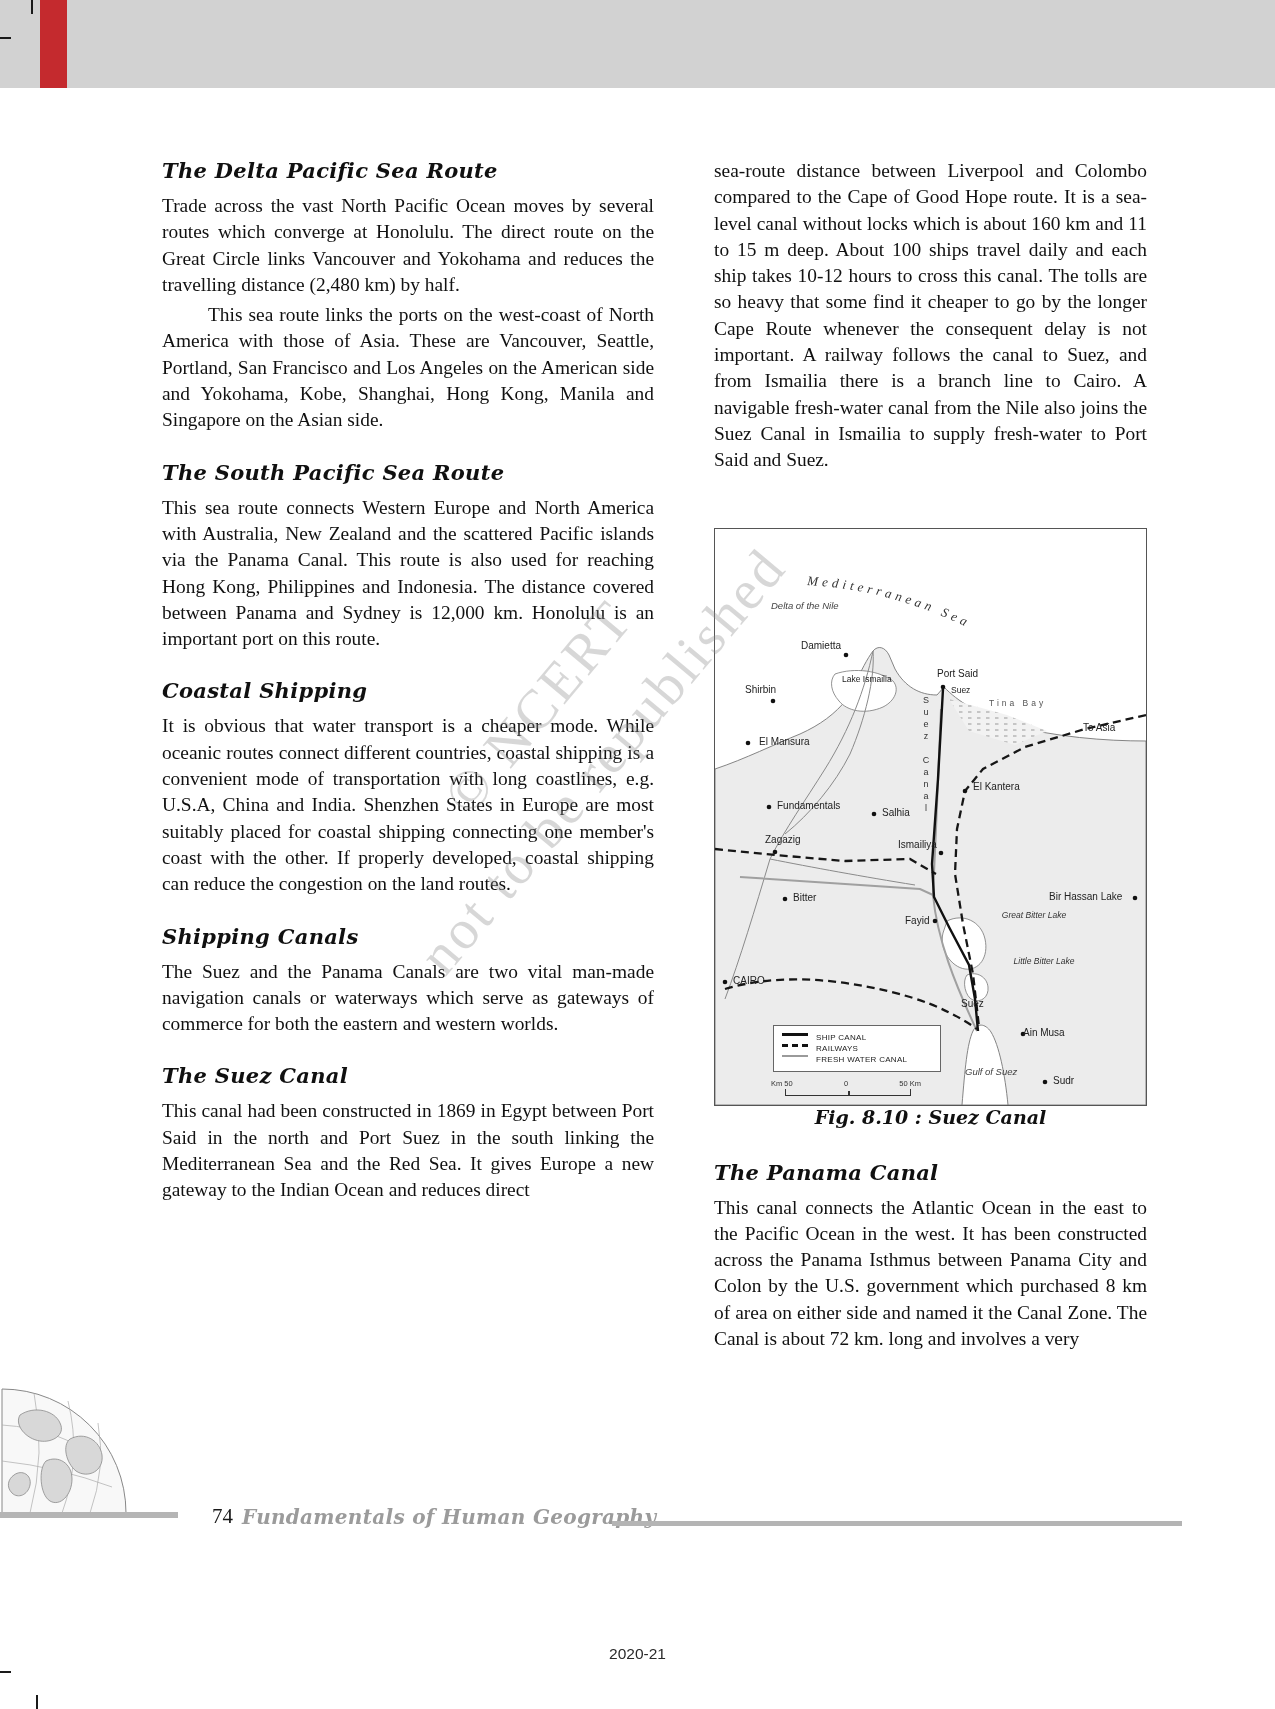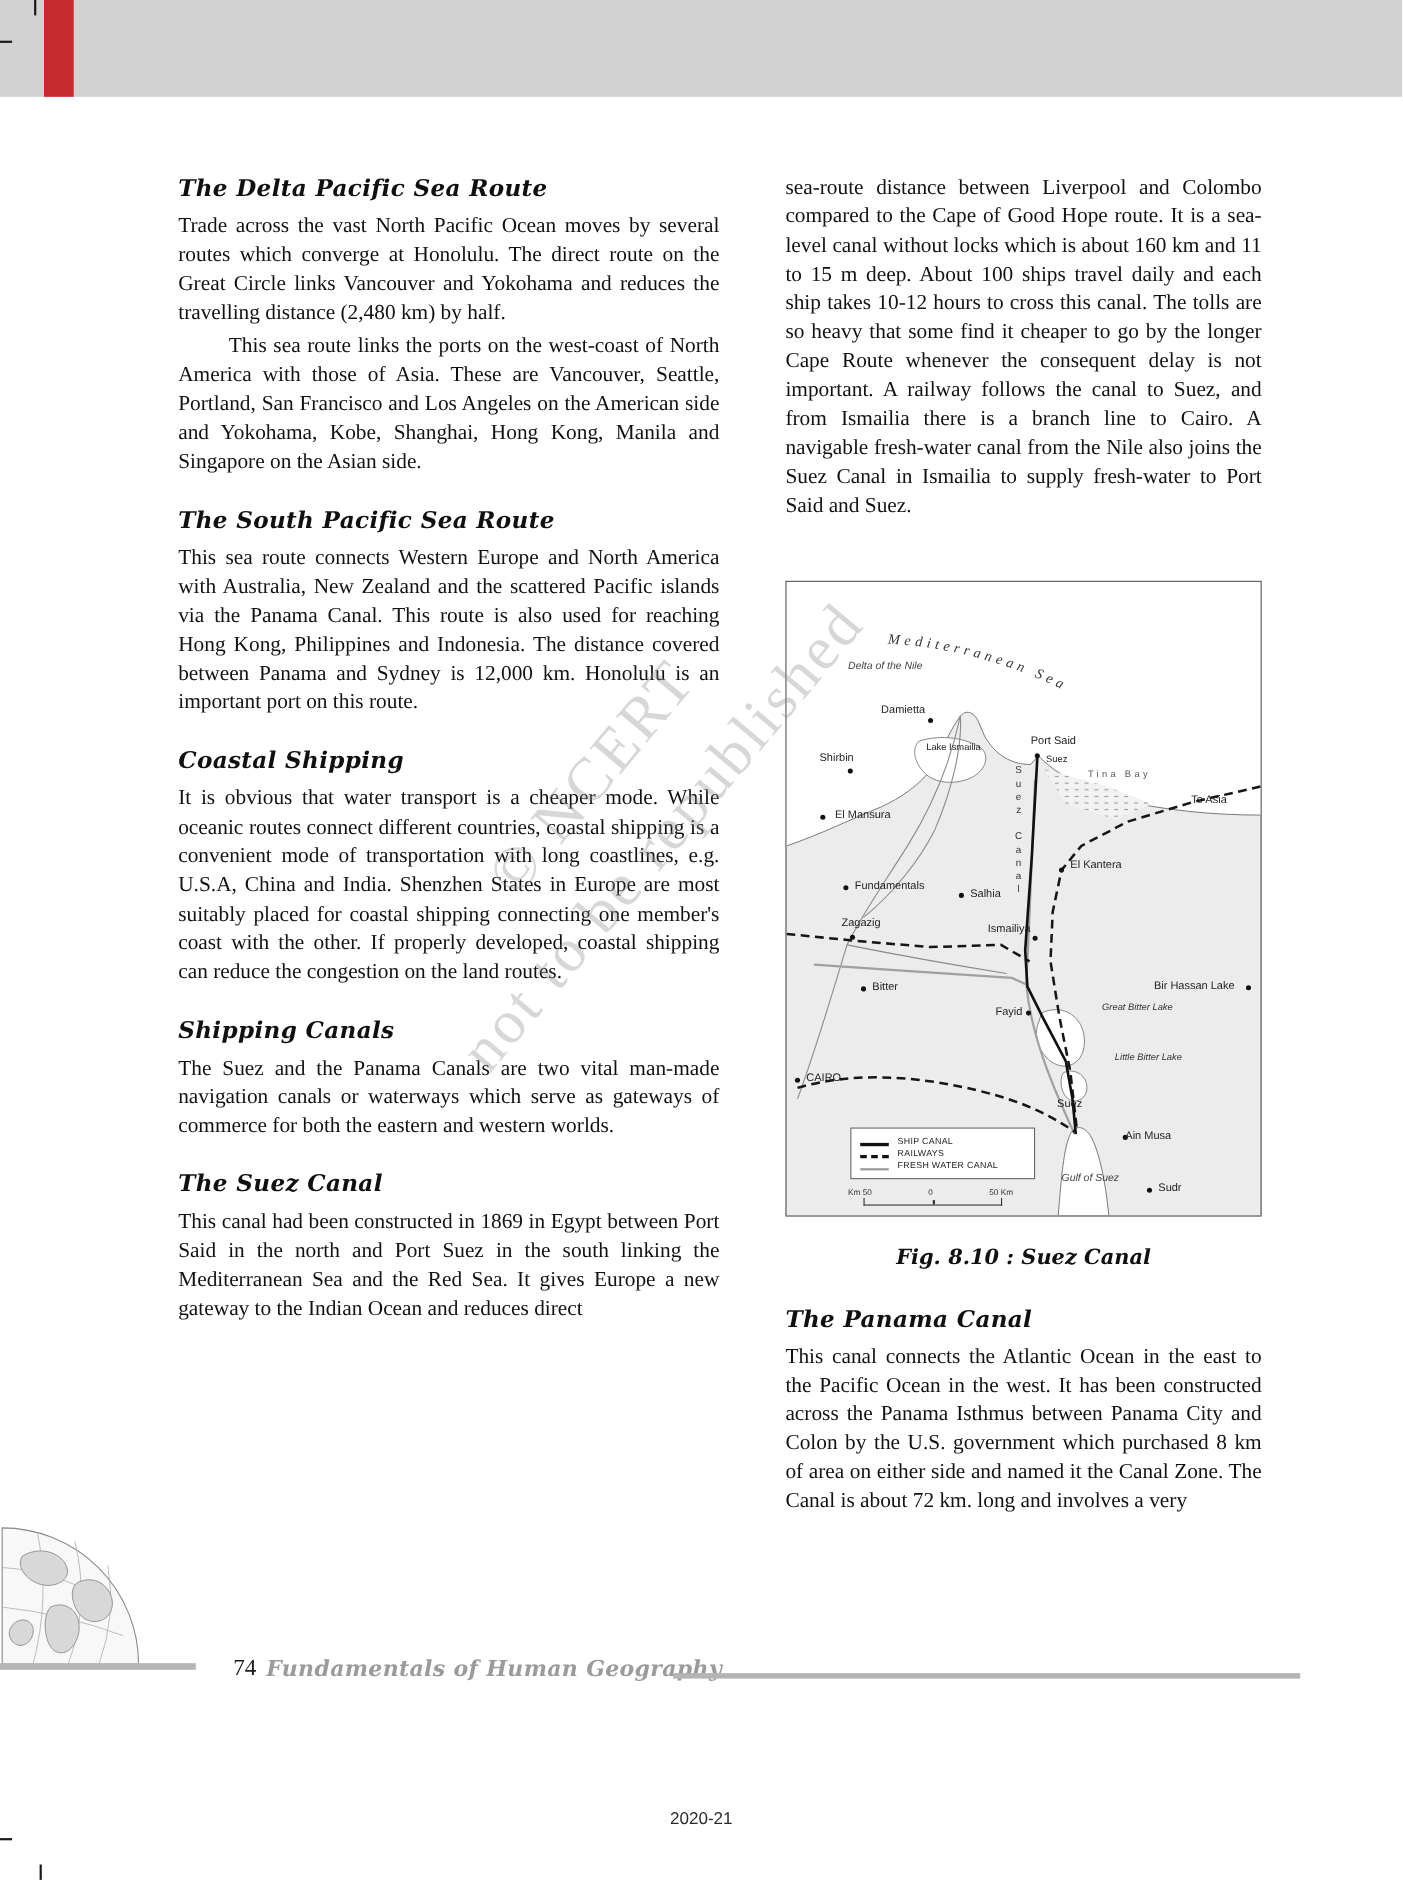--- a/index.html
+++ b/index.html
@@ -24,34 +24,34 @@
   .map-box{position:relative;width:431px;height:576px;border:1px solid #555;background:#fff;}
   .ml{position:absolute;font-family:"Liberation Sans",sans-serif;font-size:10px;color:#222;
       white-space:nowrap;line-height:1.05;}
   .ml.it{font-style:italic;color:#444;}
   .ml.sp{letter-spacing:3px;color:#555;font-size:8.5px;}
   .ml.two{white-space:normal;text-align:center;font-style:italic;font-size:8.5px;color:#333;}
   .vtext{position:absolute;writing-mode:vertical-rl;text-orientation:upright;
          font-family:"Liberation Sans",sans-serif;font-size:9px;letter-spacing:2px;color:#333;}
   .legend{position:absolute;left:58px;top:496px;width:150px;border:1px solid #666;
           background:#fff;padding:5px 8px;}
-  .legend-row{display:flex;align-items:flex-end;margin:2px 0;}
+  .legend-row{display:flex;align-items:flex-start;margin:2px 0;}
   .legend-key{width:26px;margin-right:8px;}
   .legend-key.solid{border-top:3px solid #111;}
   .legend-key.dash{border-top:3px dashed #111;}
   .legend-key.gray{border-top:2px solid #9a9a9a;}
   .legend-row span{font-family:"Liberation Sans",sans-serif;font-size:8px;letter-spacing:.3px;color:#222;}
   .scalebar{position:absolute;left:56px;top:550px;width:160px;}
   .scale-labels{display:flex;justify-content:space-between;width:150px;
                 font-family:"Liberation Sans",sans-serif;font-size:7.5px;color:#333;}
   .scale-line{width:124px;height:6px;margin:1px 0 0 14px;border-left:1.5px solid #333;
               border-right:1.5px solid #333;border-bottom:1.5px solid #333;position:relative;}
   .scale-line i{position:absolute;left:50%;top:2px;width:1.5px;height:4px;background:#333;}
   figcaption{font-family:"DejaVu Serif",serif;font-weight:bold;font-style:italic;
-             font-size:19px;text-align:center;margin-top:26px;color:#101010;}
+             font-size:19px;text-align:center;margin-top:0;color:#101010;}
 
   .watermark{position:absolute;left:290px;top:650px;width:560px;z-index:6;
              transform:rotate(-50deg);text-align:center;pointer-events:none;
              font-family:"Liberation Serif",serif;color:#8d8d8d;opacity:.34;}
   .watermark div{font-size:56px;letter-spacing:3px;line-height:1.5;}
 
   .globe{position:absolute;left:0;top:1383px;}
   .globe-shadow{position:absolute;left:0;top:1512px;width:178px;height:6px;background:#b5b5b5;}
   .page-num{position:absolute;left:188px;top:1504px;font-size:21px;font-weight:normal;color:#1a1a1a;margin-left:24px;}
   .book-title{position:absolute;left:242px;top:1505px;font-family:"DejaVu Serif",serif;

